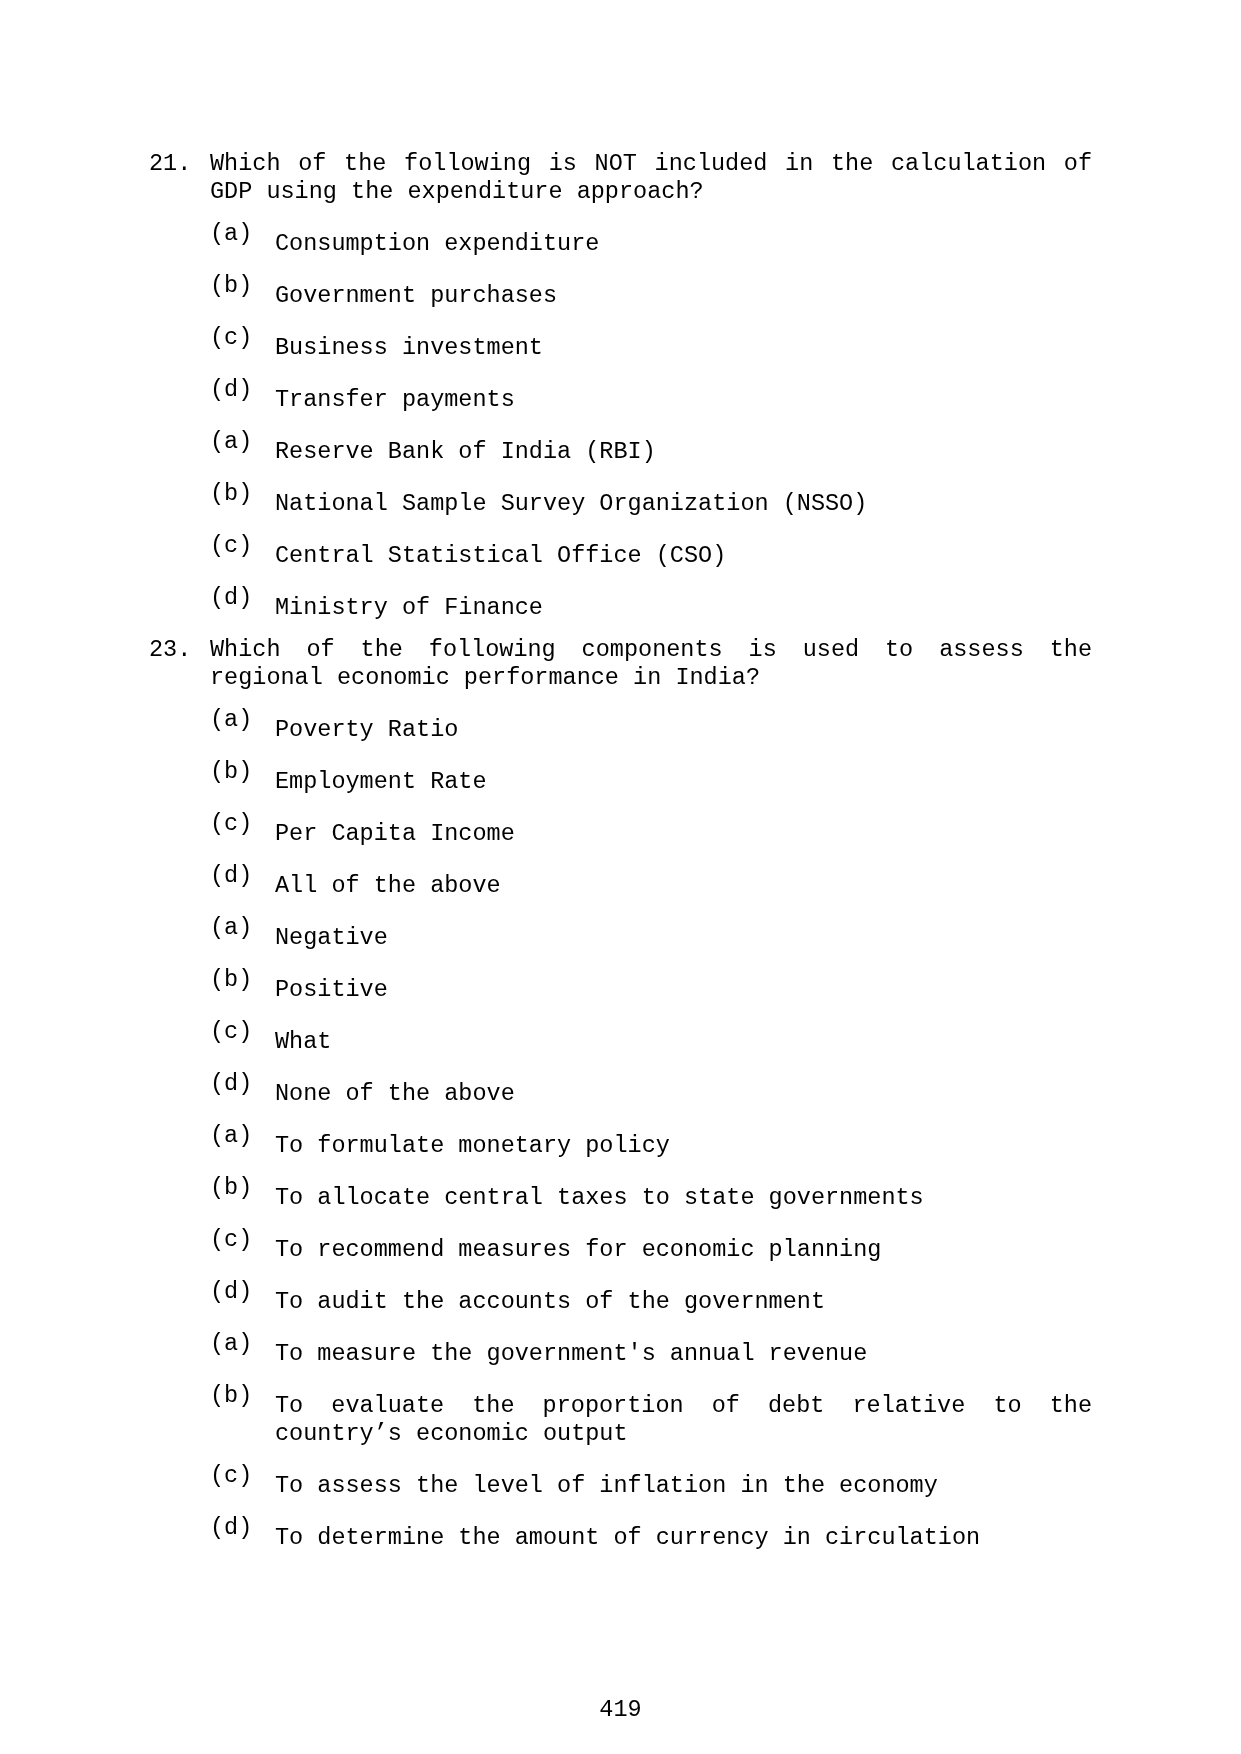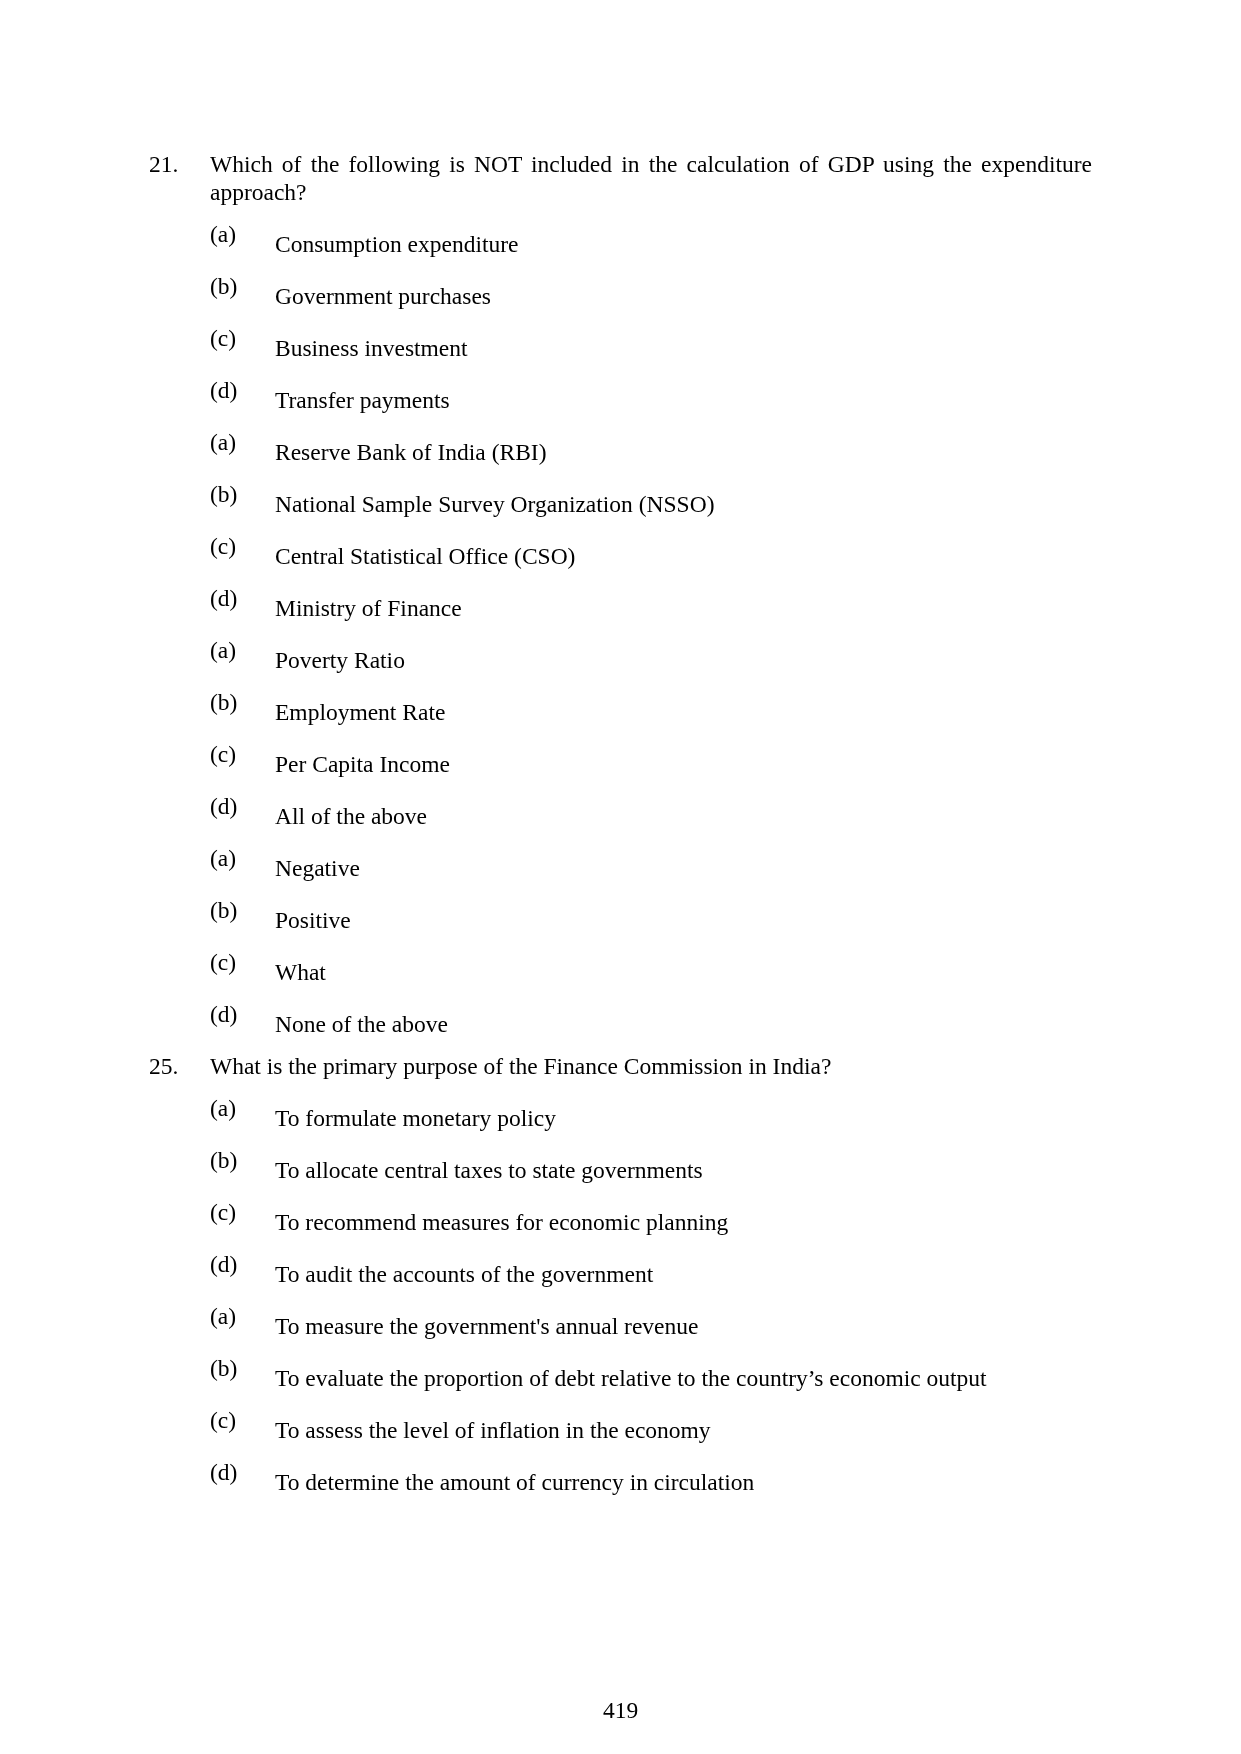--- a/index.html
+++ b/index.html
@@ -2,21 +2,21 @@
 <html><head>
 <meta charset="utf-8">
 <style>
   html, body { margin: 0; padding: 0; background: #ffffff; }
   .page {
     position: relative;
     width: 1241px;
     height: 1754px;
     background: #ffffff;
     color: #000000;
-    font-family: Liberation Serif, serif;
+    font-family: Liberation Mono, monospace;
     font-size: 23.5px;
     line-height: 28px;
     overflow: hidden;
   }
   .content {
     position: absolute;
     left: 149px;
     top: 150px;
     width: 943px;
   }
@@ -82,20 +82,24 @@
           <div class="opt-text">Central Statistical Office (CSO)</div>
         </div>
         <div class="option">
           <div class="opt-label">(d)</div>
           <div class="opt-text">Ministry of Finance</div>
         </div>
       </div>
     </section>
 
     <section class="question">
+      <div class="q-head">
+        <div class="q-num">23.</div>
+        <div class="q-text">Which of the following components is used to assess the regional economic performance in India?</div>
+      </div>
       <div class="q-options">
         <div class="option">
           <div class="opt-label">(a)</div>
           <div class="opt-text">Poverty Ratio</div>
         </div>
         <div class="option">
           <div class="opt-label">(b)</div>
           <div class="opt-text">Employment Rate</div>
         </div>
         <div class="option">
@@ -124,24 +128,20 @@
           <div class="opt-text">What</div>
         </div>
         <div class="option">
           <div class="opt-label">(d)</div>
           <div class="opt-text">None of the above</div>
         </div>
       </div>
     </section>
 
     <section class="question">
-      <div class="q-head">
-        <div class="q-num">25.</div>
-        <div class="q-text">What is the primary purpose of the Finance Commission in India?</div>
-      </div>
       <div class="q-options">
         <div class="option">
           <div class="opt-label">(a)</div>
           <div class="opt-text">To formulate monetary policy</div>
         </div>
         <div class="option">
           <div class="opt-label">(b)</div>
           <div class="opt-text">To allocate central taxes to state governments</div>
         </div>
         <div class="option">

